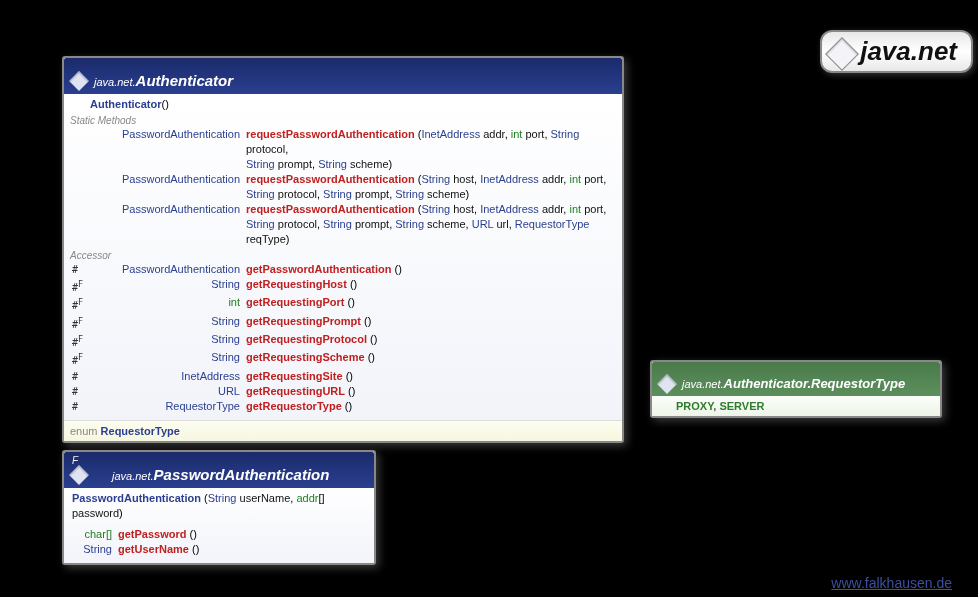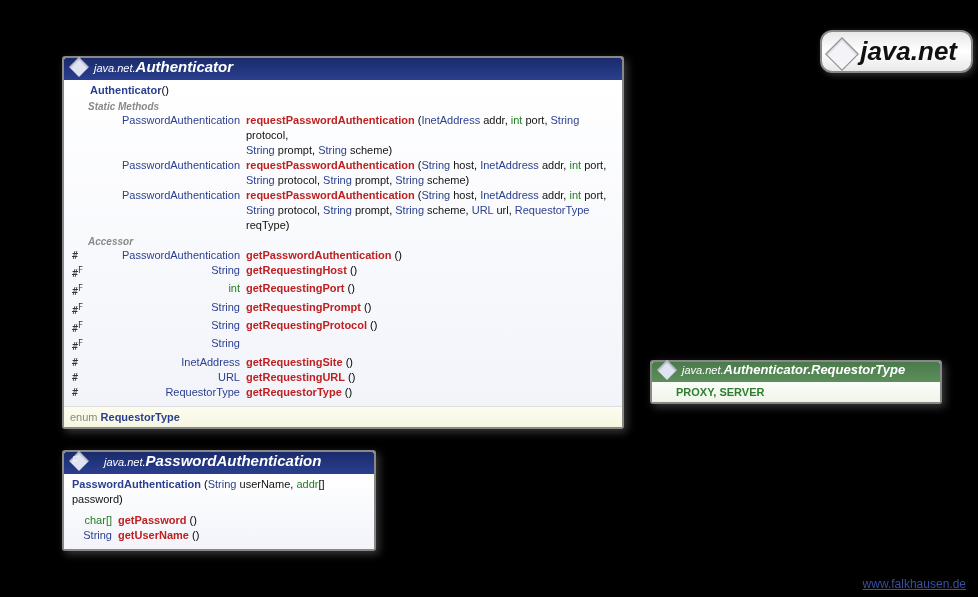--- a/index.html
+++ b/index.html
@@ -39,21 +39,21 @@
   .class-box {
     position: absolute;
     border: 2px solid #888;
     box-shadow: 3px 3px 8px rgba(128,128,128,.45);
     background: #fff;
     border-radius: 3px;
   }
   .class-header {
     background: linear-gradient(#1a2a6b,#2a3f8f);
     color: #fff;
-    padding: 0 8px 5px 8px;
+    padding: 14px 8px 5px 8px;
     border-top-left-radius: 2px;
     border-top-right-radius: 2px;
     display: flex;
     align-items: center;
     gap: 6px;
   }
   .class-header.enum-hdr {
     background: linear-gradient(#4a7a4a,#5d8f5d);
   }
   .class-header .sq {
@@ -75,22 +75,21 @@
   .cname { font-weight: bold; font-style: italic; font-size: 15px; }
   .class-body {
     background: linear-gradient(#fff,#f2f4fa);
     padding: 3px 6px 6px 6px;
     font-size: 11px;
   }
   .section-label {
     font-style: italic;
     color: #888;
     font-size: 10px;
-    margin: 3px 0 1px 18px;
-    font-weight: bold;
+    margin: 3px 0 1px 0;
   }
   .row {
     display: flex;
     align-items: flex-start;
     line-height: 15px;
     padding: 0 2px;
   }
   .mod {
     width: 18px;
     font-family: monospace;
@@ -123,23 +122,23 @@
   .enum-line {
     padding: 4px 6px;
     background: linear-gradient(#fdfdf0,#f6f6e0);
     color: #888;
     font-size: 11px;
     border-top: 1px solid #ddd;
   }
   .enum-line .type { color: #2a3f8f; font-weight: bold; }
   .footer-link {
     position: absolute;
-    right: 12px;
+    right: 26px;
     bottom: 6px;
-    font-size: 12px;
+    font-size: 14px;
     color: #3a4fa0;
     text-decoration: underline;
   }
 </style>
 </head>
 <body>
 
 <div class="package-label">
   <span class="sq"></span>
   <span>java.net</span>
@@ -202,20 +201,21 @@
           <span class="sig"><span class="mname">getRequestingPrompt</span> <span>()</span></span>
         </div>
         <div class="row">
           <span class="mod">#<sup>F</sup></span>
           <span class="ret w150 type">String</span>
           <span class="sig"><span class="mname">getRequestingProtocol</span> <span>()</span></span>
         </div>
         <div class="row">
           <span class="mod">#<sup>F</sup></span>
           <span class="ret w150 type">String</span>
+          <span class="sig"><span class="mname">getRequestingScheme</span> <span>()</span></span>
         </div>
         <div class="row">
           <span class="mod">#</span>
           <span class="ret w150 type">InetAddress</span>
           <span class="sig"><span class="mname">getRequestingSite</span> <span>()</span></span>
         </div>
         <div class="row">
           <span class="mod">#</span>
           <span class="ret w150 type">URL</span>
           <span class="sig"><span class="mname">getRequestingURL</span> <span>()</span></span>
@@ -229,21 +229,21 @@
   </div>
   <div class="enum-line">
     <span>enum </span><span class="type">RequestorType</span>
   </div>
 </div>
 
 <div class="class-box" style="left:62px; top:450px; width:310px;">
   <div class="class-header">
     <span class="sq"></span>
     <span class="f">F</span>
-    <span style="margin-left:10px;">
+    <span style="margin-left:18px;">
       <span class="pkg">java.net.</span><span class="cname">PasswordAuthentication</span>
     </span>
   </div>
   <div class="class-body">
     <div class="row">
       <span class="sig">
         <span class="ctor">PasswordAuthentication</span><span id="pw-ctor-args"> (<span class="type">String</span> <span class="pname">userName</span>, <span class="kw">addr</span>[] <span class="pname">password</span>)</span>
       </span>
     </div>
     <div style="height:6px"></div>

